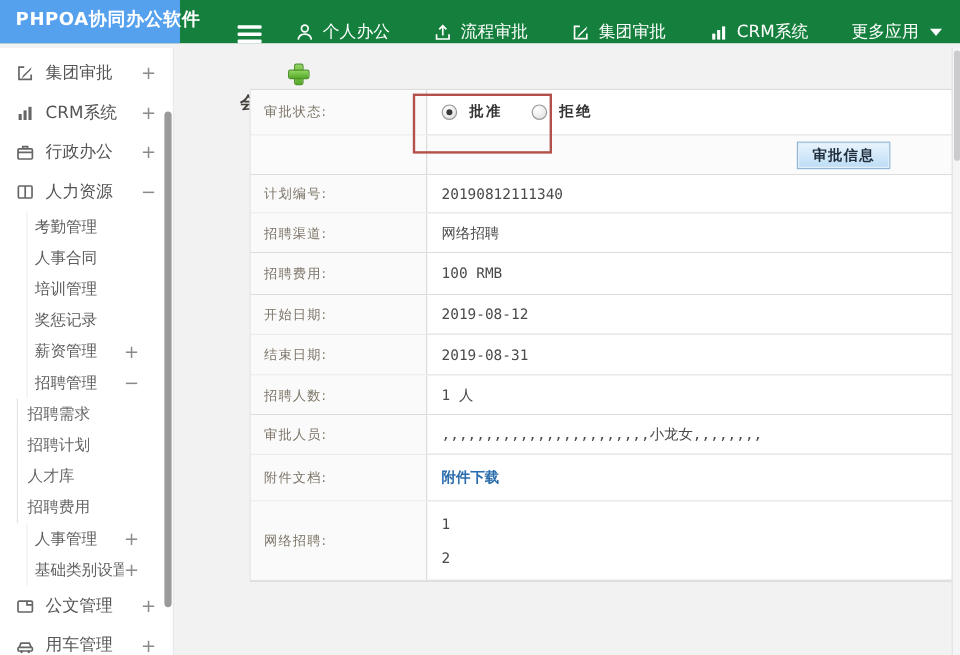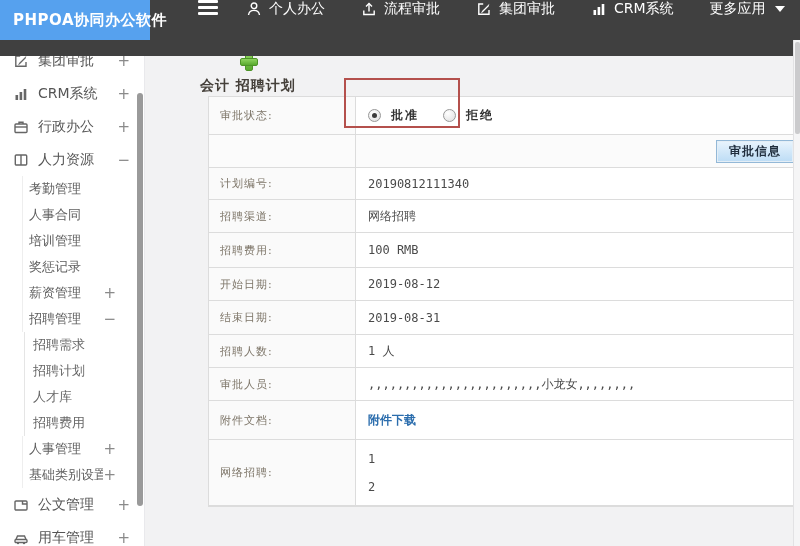--- a/index.html
+++ b/index.html
@@ -1,58 +1,58 @@
 <!DOCTYPE html>
 <html><head>
 <meta charset="utf-8">
 <style>
   * { margin:0; padding:0; box-sizing:border-box; }
   html,body { width:800px; height:546px; overflow:hidden; }
   body { font-family:"DejaVu Sans","Liberation Sans",sans-serif; background:#f2f2f3; position:relative; }
 
   
-  .topbar { position:absolute; left:0; top:0; width:800px; height:56px; background:#404040; display:flex; align-items:flex-start; z-index:5; }
+  .topbar { position:absolute; left:0; top:0; width:800px; height:36px; background:#15803d; display:flex; align-items:flex-end; z-index:5; }
   .logo { width:150px; height:40px; background:#56a1ee; color:#fff; font-size:15px; font-weight:bold; display:flex; align-items:center; padding-left:13px; letter-spacing:.5px; white-space:nowrap; }
   .menu-toggle { margin-left:48px; cursor:pointer; display:flex; flex-direction:column; gap:3px; }
   .menu-toggle i { display:block; width:20px; height:3px; background:#fff; border-radius:1px; }
   .topnav { display:flex; align-items:center; margin-left:28px; gap:36px; }
   .nav-item { display:flex; align-items:center; gap:7px; color:#fff; font-size:14px; cursor:pointer; white-space:nowrap; }
   .nav-item svg { display:block; }
   .caret { width:0; height:0; border-left:5px solid transparent; border-right:5px solid transparent; border-top:6px solid #fff; margin-left:2px; }
 
   
   .sidebar { position:absolute; left:0; top:40px; width:145px; height:506px; background:#fff; overflow:hidden; padding-top:4px; border-right:1px solid #e9e9ec; }
   .side-item { display:flex; align-items:center; color:#555; cursor:pointer; }
   .side-item .lbl { flex:1; white-space:nowrap; overflow:hidden; }
   .side-item .tog { color:#8a8a8a; font-size:15px; font-weight:400; }
   .lv1 { height:33px; padding:0 14px 0 12px; font-size:14px; gap:9px; }
   .lv1 .icon { color:#666; display:flex; width:17px; justify-content:center; }
   .lv2 { height:26px; padding:0 28px 0 0; font-size:13px; color:#5e5e5e; margin-left:22px; border-left:1px solid #eee; }
   .lv2 .lbl { padding-left:6px; }
-  .lv3 { height:26px; padding:0 40px 0 0; font-size:13px; color:#666; margin-left:24px; border-left:1px solid #e5e5e5;font-family:Liberation Serif, serif; }
+  .lv3 { height:26px; padding:0 40px 0 0; font-size:13px; color:#666; margin-left:14px; border-left:1px solid #e5e5e5;font-family:Liberation Serif, serif; }
   .lv3 .lbl { padding-left:8px; }
   .side-scrollbar { position:absolute; left:137px; top:93px; width:6px; height:413px; background:#9a9a9a; border-radius:3px; }
 
   
   .main { position:absolute; left:146px; top:40px; width:654px; height:506px; background:#f2f2f3; }
   .page-title { position:absolute; left:54px; top:13px; display:flex; align-items:center; gap:8px;flex-direction:column; }
   .page-title .t { font-size:14px; font-weight:bold; color:#45403a; letter-spacing:1px; }
   .plus-icon { width:16px; height:16px; position:relative; }
   .plus-icon::before, .plus-icon::after { content:""; position:absolute; background:linear-gradient(#8ed45e,#59aa2e); border:1px solid #4d9427; border-radius:2px; }
   .plus-icon::before { left:5px; top:0; width:6px; height:16px; }
   .plus-icon::after { left:0; top:5px; width:16px; height:6px; }
 
-  .form-table { position:absolute; left:62px; top:56px; width:587px; border:1px solid #dcdcdc; background:#fff; }
+  .form-table { position:absolute; left:62px; top:34px; width:587px; border:1px solid #dcdcdc; background:#fff; }
   .row { display:flex; border-bottom:1px solid #dcdcdc; background:#fff; }
   .row:last-child { border-bottom:1px solid #dcdcdc; }
   .cell-l { width:147px; border-right:1px solid #dcdcdc; background:#fafafa; font-size:11px; color:#7d7568; letter-spacing:1px; display:flex; align-items:center; padding-left:11px; }
   .cell-v { flex:1; display:flex; align-items:center; padding-left:12px; font-size:12px; color:#4a4a4a; font-family:"DejaVu Sans Mono","Liberation Mono",monospace; }
   .btn-row { background:#fbfbfb; }
   .btn-row .cell-l { background:#fbfbfb; }
-  .btn-row .cell-v { justify-content:flex-end; }
+  .btn-row .cell-v { justify-content:flex-end; padding-right:52px; }
   .approve-btn { height:23px; padding:0 12px; font-size:12px; font-weight:bold; color:#1f2d3d; background:linear-gradient(#e9f4fd,#bcdcf5); border:1px solid #93b8d7; box-shadow:0 0 0 1px #e4eef6 inset; cursor:pointer; font-family:inherit; letter-spacing:1px; }
   .radio-group { display:flex; align-items:center; gap:10px; font-family:"DejaVu Sans","Liberation Sans",sans-serif; }
   .radio { width:13px; height:13px; border-radius:50%; border:1px solid #989898; background:radial-gradient(circle at 35% 30%, #fff, #ddd); display:inline-block; position:relative; cursor:pointer; }
   .radio.checked::after { content:""; position:absolute; left:3px; top:3px; width:5px; height:5px; border-radius:50%; background:#3b3b3b; }
   .radio-lbl { font-size:12px; font-weight:bold; color:#333; letter-spacing:2px; margin-right:14px; }
   .link { color:#2b6dad; font-weight:bold; cursor:pointer; text-decoration:none; }
   .desc-cell { flex-direction:column; align-items:flex-start; justify-content:flex-start; padding-top:12px; gap:14px; }
 
   .annotation-box { position:absolute; left:344px; top:78px; width:116px; height:50px; border:2px solid #b4504c; z-index:6; pointer-events:none; }
 

